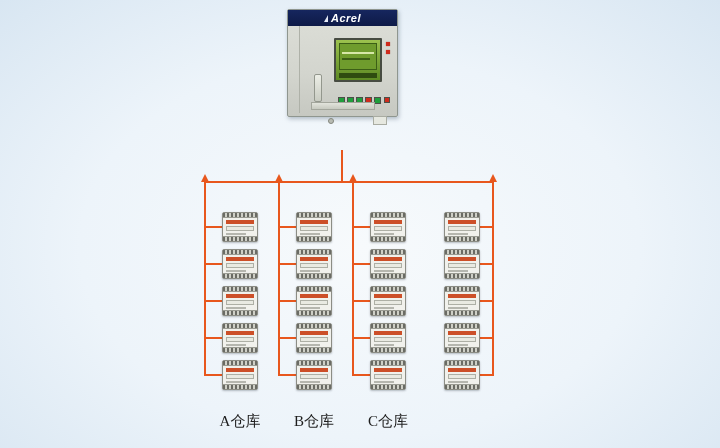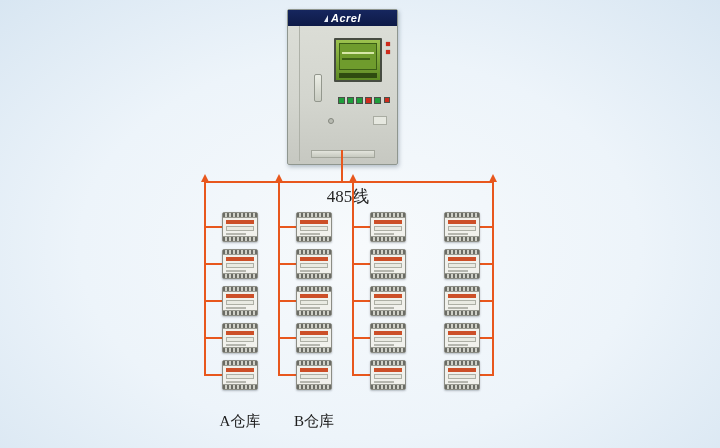--- a/index.html
+++ b/index.html
@@ -6,21 +6,21 @@
   #stage{
     position:relative;width:720px;height:448px;margin:0 auto;overflow:hidden;
     background:radial-gradient(ellipse at 50% 55%, #f7fafc 0%, #edf4fa 55%, #d8e6f2 100%);
     font-family:"Liberation Sans","DejaVu Sans",sans-serif;
   }
   .wire{position:absolute;background:var(--accent,#e8571d);}
   .arrow-up{position:absolute;width:0;height:0;
     border-left:4px solid transparent;border-right:4px solid transparent;
     border-bottom:8px solid var(--accent,#e8571d);}
   
-  .cabinet{position:absolute;left:287px;top:9px;width:111px;height:156px;
+  .cabinet{position:absolute;left:287px;top:9px;width:111px;height:108px;
     background:linear-gradient(180deg,#dddfd8 0%,#d3d5ce 60%,#c6c8c1 100%);
     border:1px solid #8f968f;border-radius:2px;
     box-shadow:1px 2px 4px rgba(60,80,100,.35);box-sizing:border-box;}
   .brand-bar{position:absolute;left:0;top:0;right:0;height:16px;
     background:linear-gradient(180deg,var(--brandbar,#16265e),#0e1a47);
     display:flex;align-items:center;justify-content:center;}
   .brand-text{color:#fff;font-weight:bold;font-style:italic;font-size:11px;letter-spacing:.5px;}
   .brand-mark{display:inline-block;width:0;height:0;margin-right:3px;
     border-left:4px solid transparent;border-bottom:7px solid #e4e9f5;}
   .door-seam{position:absolute;left:11px;top:16px;bottom:3px;width:0;border-left:1px solid #aeb1a8;}
@@ -89,24 +89,24 @@
       <div class="pbtn g"></div>
       <div class="pbtn r"></div>
       <div class="pbtn g"></div>
     </div>
     <div class="side-btn"></div>
     <div class="keyhole"></div>
     <div class="sticker"></div>
     <div class="nameplate"></div>
   </div>
 
-  <div class="bus-label">485线</div>
 
   <div class="wh-label" style="left:274px;">B仓库</div>
   <div class="wh-label" style="left:200px;">A仓库</div>
+  <div class="wh-label" style="left:348px;">C仓库</div>
 
 <div class="wire" style="left: 341px; top: 150px; width: 2px; height: 33px;"></div>
     <div class="wire" style="left: 204px; top: 181px; width: 290px; height: 2px;"></div>
     <div class="wire" style="left: 204px; top: 181px; width: 2px; height: 195px;"></div>
     <div class="arrow-up" style="left: 201px; top: 174px;"></div>
     <div class="wire" style="left: 204px; top: 226px; width: 18px; height: 2px;"></div>
     <div class="dev" style="left: 222px; top: 212px;">
       <div class="dev-strip top"></div>
       <div class="dev-mid">
         <div class="dev-band"></div>

